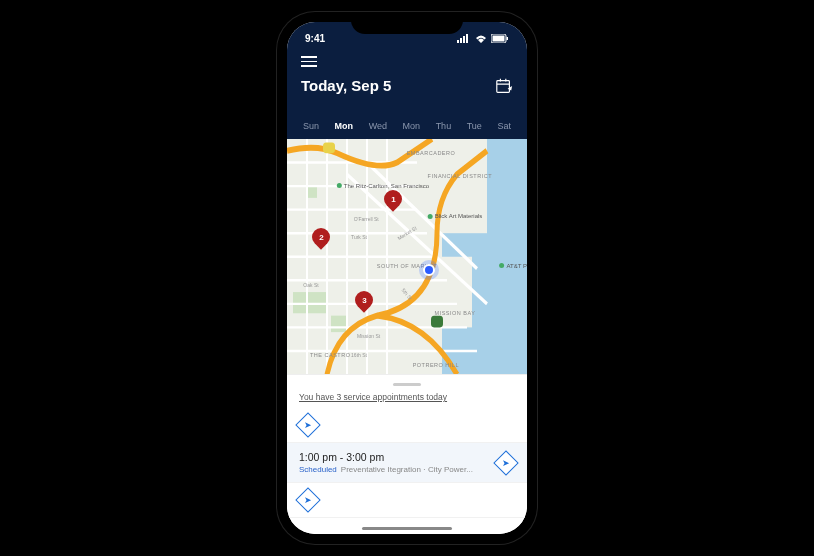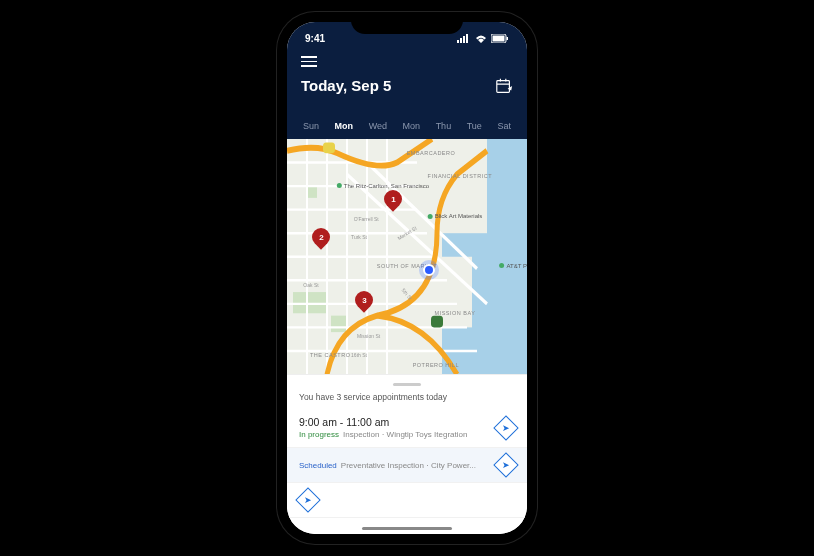--- a/index.html
+++ b/index.html
@@ -65,21 +65,21 @@
     transform: translate(-50%,-50%); display: flex; align-items: center; gap: 2px;
   }
   .poi .m { width: 5px; height: 5px; background: #4a6; border-radius: 50%; }
   .region { position: absolute; font-size: 5.5px; color: #888; letter-spacing: .5px; transform: translate(-50%,-50%); }
   .road { position: absolute; font-size: 5px; color: #999; transform: translate(-50%,-50%) rotate(var(--r,0deg)); white-space: nowrap; }
   .sheet {
     background: #fff; border-top: 1px solid #eee;
     padding: 8px 0 16px;
   }
   .grab { width: 28px; height: 3px; background: #ccc; border-radius: 2px; margin: 0 auto 6px; }
-  .summary { font-size: 8.5px; color: #555; padding: 0 12px 6px; }
+  .summary { font-size: 8.5px; color: #555; padding: 0 12px 6px; text-decoration: underline; }
   .appt {
     display: flex; justify-content: space-between; align-items: center;
     padding: 8px 12px; border-bottom: 1px solid #f1f1f1;
   }
   .appt.sel { background: #f2f6fb; }
   .appt .time { font-size: 10.5px; color: #222; margin-bottom: 2px; }
   .appt .meta { font-size: 8px; color: #888; }
   .meta .status { margin-right: 4px; }
   .st-progress { color: #2e8b3d; }
   .st-sched { color: #2a62c9; }
@@ -235,31 +235,28 @@
           </div>
         </div>
         <div class="dot" style="left: 59%; top: 56%;"></div>
       </div>
 
     <div class="sheet">
       <div class="grab"></div>
       <div class="summary">You have 3 service appointments today</div>
       <div id="appts">
           <div class="appt">
-            <div>
-              <div class="time">9:00 am - 11:00 am</div>
-              <div class="meta"><span class="status st-progress">In progress</span><span>Inspection · Wingtip Toys Itegration</span></div>
-            </div>
             <div class="nav-icon">
               <span>➤</span>
             </div>
           </div>
           <div class="appt sel">
             <div>
-              <div class="meta"><span class="status st-sched">Scheduled</span><span>Preventative Inspection · City Power...</span></div>
+              <div class="time">1:00 pm - 3:00 pm</div>
+              <div class="meta"><span class="status st-sched">Scheduled</span><span>Preventative Itegration · City Power...</span></div>
             </div>
             <div class="nav-icon">
               <span>➤</span>
             </div>
           </div>
           <div class="appt">
             <div class="nav-icon">
               <span>➤</span>
             </div>
           </div>

